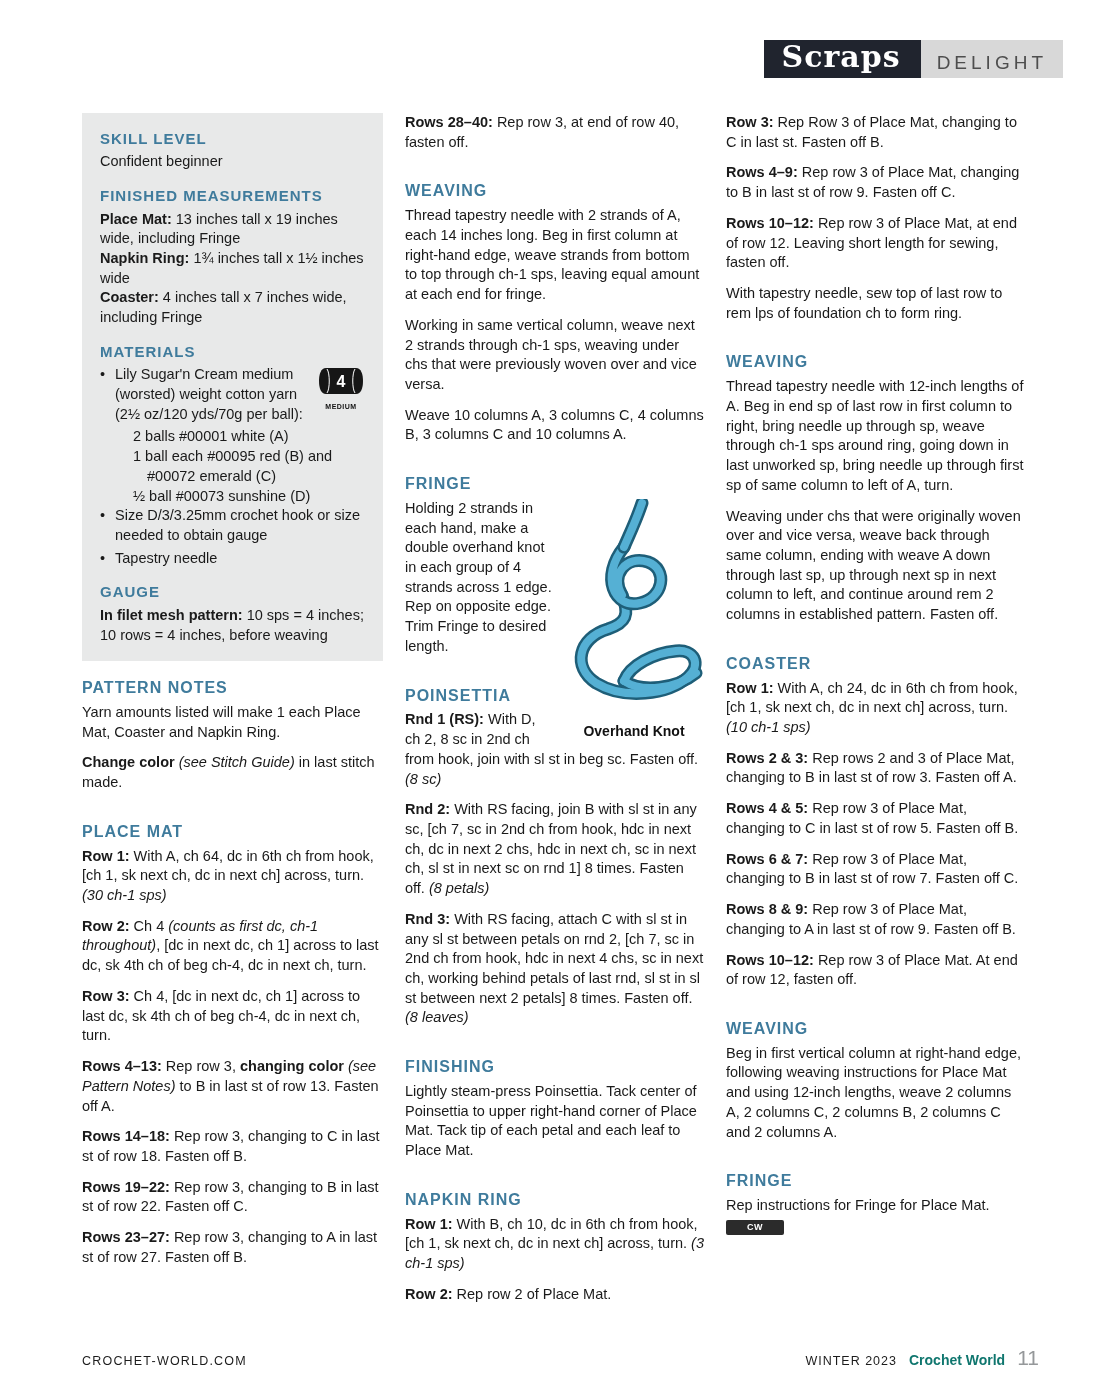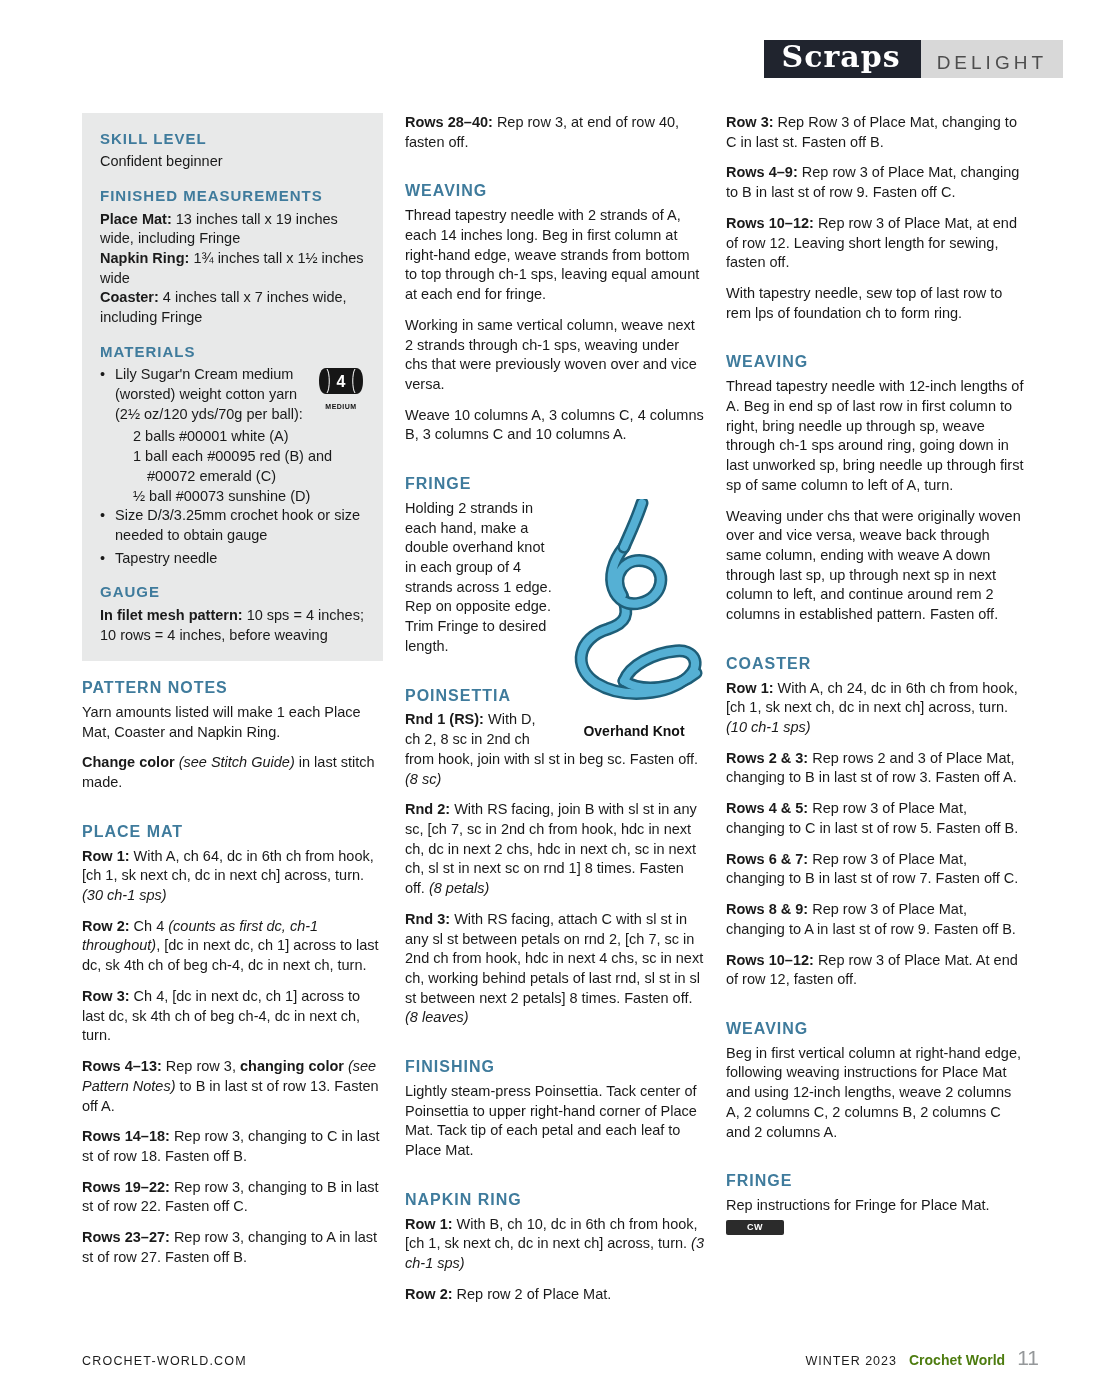--- a/index.html
+++ b/index.html
@@ -76,21 +76,21 @@
   }
 
   
   .footer{
     position:absolute;left:82px;right:68px;top:1344px;
     display:flex;justify-content:space-between;align-items:baseline;
   }
   .footer-left{font-size:12.5px;letter-spacing:1.2px;color:#1c1c1c;}
   .footer-right{display:flex;align-items:baseline;gap:12px;}
   .footer-season{font-size:12.5px;letter-spacing:1px;color:#1c1c1c;}
-  .footer-brand{font-size:14px;font-weight:bold;color:#4d7c0f;}
+  .footer-brand{font-size:14px;font-weight:bold;color:#0f766e;}
   .footer-page{font-size:21px;color:var(--page-number-gray);}
 </style>
 </head>
 <body>
 
 <div class="page">
 
   <header class="brand">
     <div class="brand-script">
       <span class="brand-script-text">Scraps</span>

